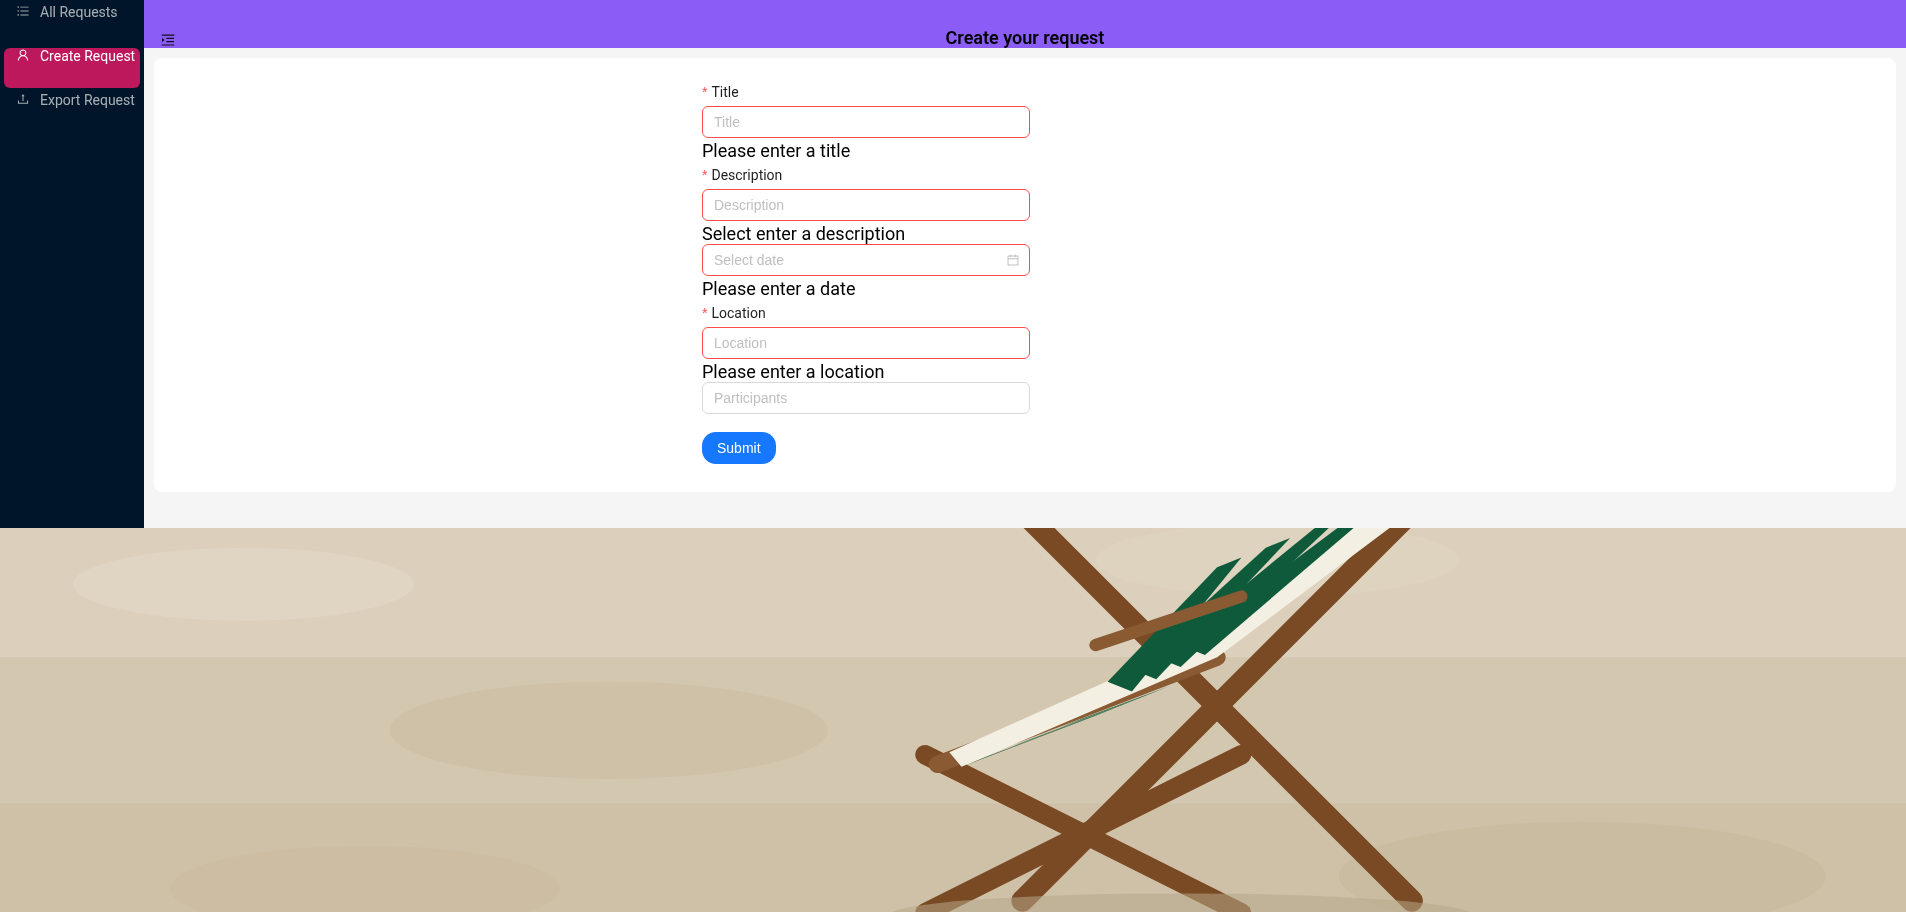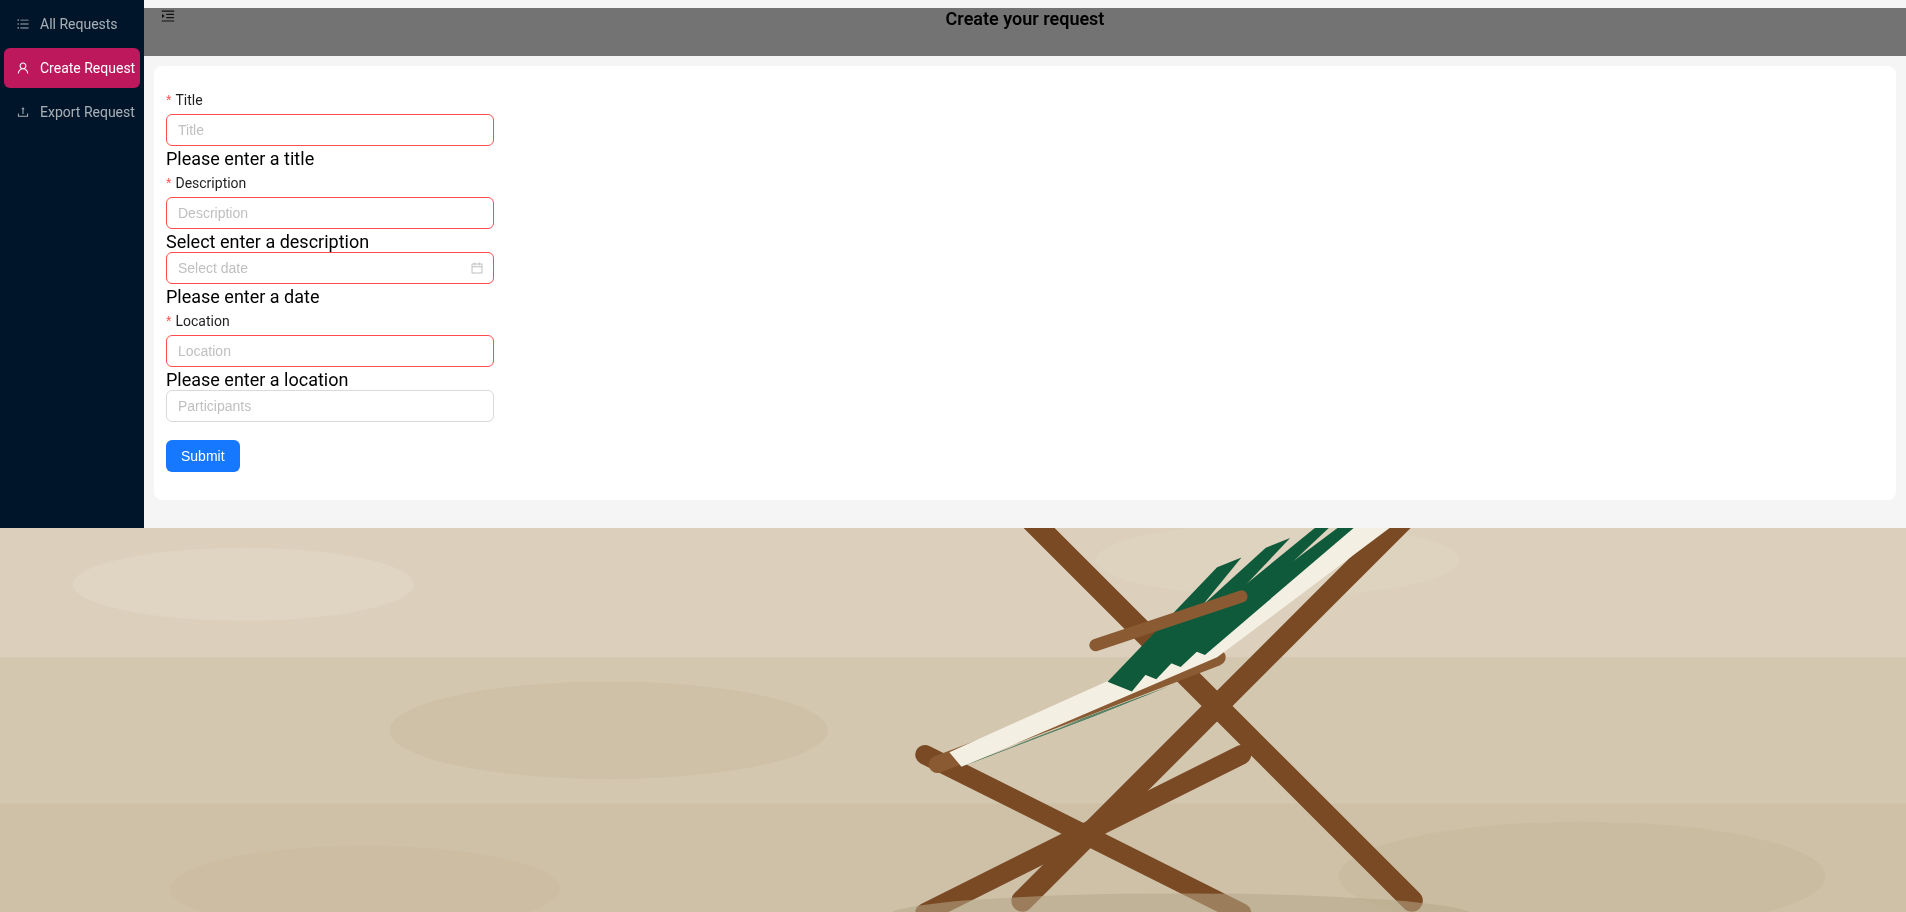--- a/index.html
+++ b/index.html
@@ -1,50 +1,50 @@
 <!DOCTYPE html>
 <html><head>
   <meta charset="utf-8">
   <style>
     * { box-sizing: border-box; margin: 0; padding: 0; }
     html, body { width: 100%; height: 100%; font-family: -apple-system, BlinkMacSystemFont, "Segoe UI", Roboto, "Helvetica Neue", Arial, sans-serif; font-size: 14px; color: rgba(0,0,0,0.85); }
     body { display: flex; flex-direction: column; }
     .app { display: flex; width: 100%; min-height: 528px; }
     .sidebar { width: 144px; background: #001529; color: rgba(255,255,255,0.65); padding-top: 4px; flex-shrink: 0; }
-    .sidebar-item { display: flex; align-items: center; gap: 10px; padding: 0 12px; height: 40px; cursor: pointer; color: rgba(255,255,255,0.65); border-radius: 6px; margin: 0 4px 4px 4px; }
+    .sidebar-item { display: flex; align-items: flex-start; gap: 10px; padding: 0 12px; height: 40px; cursor: pointer; color: rgba(255,255,255,0.65); border-radius: 6px; margin: 0 4px 4px 4px; }
     .sidebar-item.selected { background: #be185d; color: #fff; }
     .sidebar-item .icon { width: 14px; height: 14px; display: inline-flex; align-items: center; justify-content: center; }
     .sidebar-item .icon svg { width: 14px; height: 14px; fill: currentColor; }
     .sidebar-item .label { font-size: 14px; white-space: nowrap; }
     .main { flex: 1; display: flex; flex-direction: column; background: #f5f5f5; }
-    .header { background: #737373; height: 48px; display: flex; align-items: flex-start; padding: 0 16px; position: relative; margin-top: 8px; }
+    .header { background: #8b5cf6; height: 48px; display: flex; align-items: flex-end; padding: 0 16px; position: relative; }
     .menu-toggle { width: 16px; height: 16px; cursor: pointer; color: rgba(0,0,0,0.85); }
     .menu-toggle svg { width: 16px; height: 16px; fill: currentColor; }
     .page-title { font-size: 18px; font-weight: 600; color: #000; position: absolute; left: 50%; transform: translateX(-50%); }
     .content { padding: 10px; }
     .card { background: #fff; border-radius: 8px; padding: 20px 12px 28px 12px; }
-    .form { width: 328px; }
+    .form { width: 328px; margin-left: 536px; }
     .form-item { margin-bottom: 0; }
     .form-label { display: block; font-size: 14px; color: rgba(0,0,0,0.88); margin-bottom: 6px; padding-top: 6px; }
     .form-label .req { color: #ff4d4f; margin-right: 4px; font-family: SimSun, sans-serif; }
     .input-wrap { position: relative; }
     .form-input {
       width: 100%; height: 32px; padding: 4px 11px; font-size: 14px;
       border: 1px solid #d9d9d9; border-radius: 6px; background: #fff;
       color: rgba(0,0,0,0.88); outline: none;
     }
     .form-input.error { border-color: #ff4d4f; }
     .form-input::placeholder { color: #bfbfbf; }
     .date-input { }
     .calendar-icon { position: absolute; right: 10px; top: 50%; transform: translateY(-50%); width: 14px; height: 14px; color: #bfbfbf; pointer-events: none; }
     .calendar-icon svg { width: 14px; height: 14px; fill: currentColor; }
     .error-msg { color: #000000; font-size: 18px; margin-top: 2px; margin-bottom: 0; min-height: 20px; }
     .submit-row { margin-top: 18px; }
     .btn-primary {
-      background: #1677ff; color: #fff; border: none; border-radius: 6px;
+      background: #1677ff; color: #fff; border: none; border-radius: 14px;
       height: 32px; padding: 0 15px; font-size: 14px; cursor: pointer;
     }
     .bg-image { width: 100%; flex: 1; min-height: 228px; background: #d6cbb8; overflow: hidden; position: relative; }
     .bg-image svg { width: 100%; height: 100%; display: block; }
   </style>
 </head>
 <body>
 
 <div class="app">
   <aside class="sidebar">

